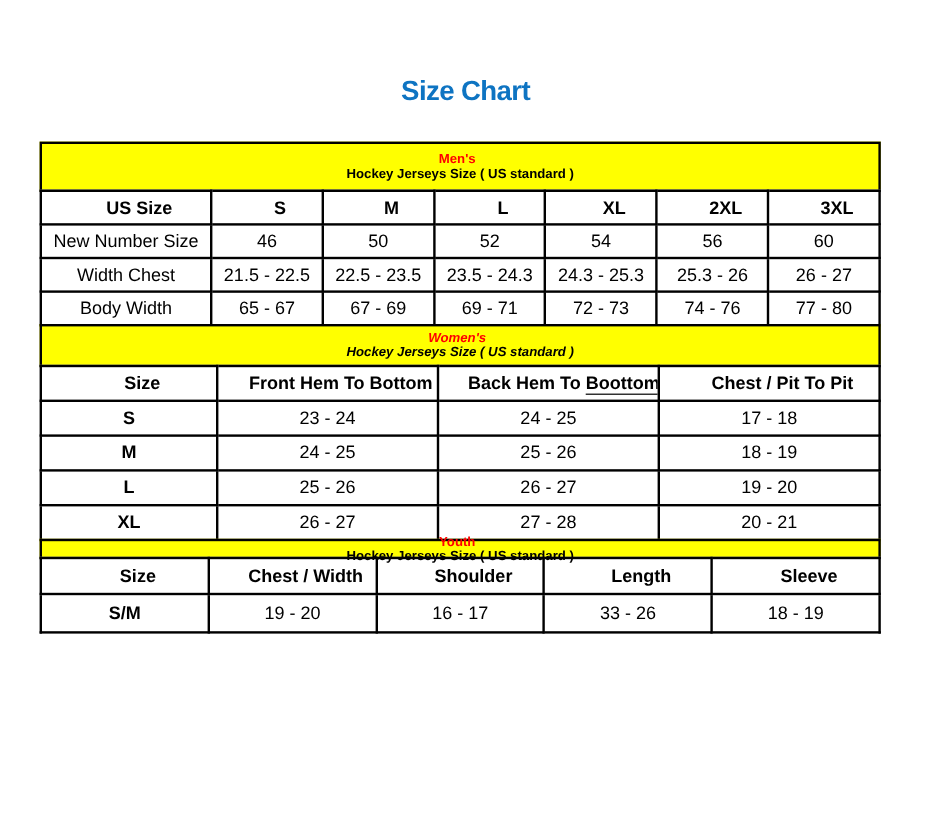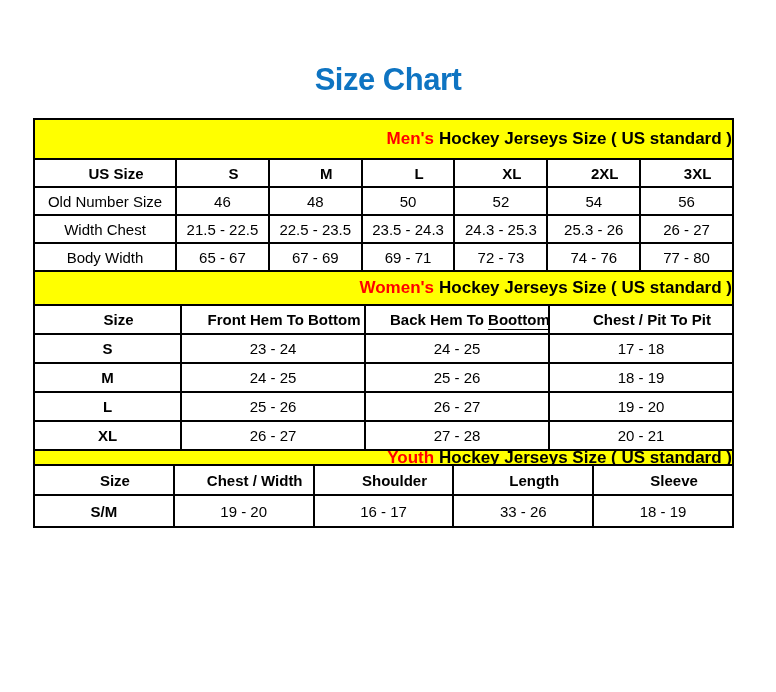--- a/index.html
+++ b/index.html
@@ -3,33 +3,33 @@
 <meta charset="utf-8">
 <style>
   html,body { margin:0; padding:0; background:#ffffff; }
   * { box-sizing:border-box; }
   .page {
     position:relative; width:776px; height:692px; background:#ffffff;
     font-family:"Liberation Sans", sans-serif; color:#000; overflow:hidden;
   }
   .page-title {
     position:absolute; top:62px; left:0; width:100%;
-    text-align:center; font-size:31px; font-weight:bold;
+    text-align:center; font-size:23px; font-weight:bold;
     color:#0E74C2; letter-spacing:-0.5px;
   }
   .chart-stack { position:absolute; top:118px; left:33px; width:701px; }
   .section { width:100%; }
   .section + .section { margin-top:-2px; }
   .section-bar {
     width:100%; background:#FFFF00; border:2px solid #000;
-    display:flex; align-items:center; justify-content:flex-end;
-    font-weight:bold; font-size:17px; text-align:center;
+    display:flex; align-items:center; justify-content:center;
+    font-weight:bold; font-size:11px; text-align:center;flex-direction:column;
   }
   .bar-mens   { height:42px; }
-  .bar-womens { height:36px; }
+  .bar-womens { height:36px;font-style:italic; }
   .bar-youth  { height:17px; }
   .hl { color:#FF0000; margin-right:5px; }
   table {
     width:100%; border-collapse:collapse; table-layout:fixed;
     margin-top:-2px; background:#fff;
   }
   th, td {
     border:2px solid #000; text-align:center; vertical-align:middle;
     padding:0 2px; font-size:15px; overflow:hidden; white-space:nowrap;
   }
@@ -79,27 +79,27 @@
             <tr>
           <th>US Size</th>
           <th>S</th>
           <th>M</th>
           <th>L</th>
           <th>XL</th>
           <th>2XL</th>
           <th>3XL</th>
         </tr>
         <tr>
-          <td>Old Number Size</td>
+          <td>New Number Size</td>
           <td>46</td>
-          <td>48</td>
           <td>50</td>
           <td>52</td>
           <td>54</td>
           <td>56</td>
+          <td>60</td>
         </tr>
         <tr>
           <td>Width Chest</td>
           <td>21.5 - 22.5</td>
           <td>22.5 - 23.5</td>
           <td>23.5 - 24.3</td>
           <td>24.3 - 25.3</td>
           <td>25.3 - 26</td>
           <td>26 - 27</td>
         </tr>

